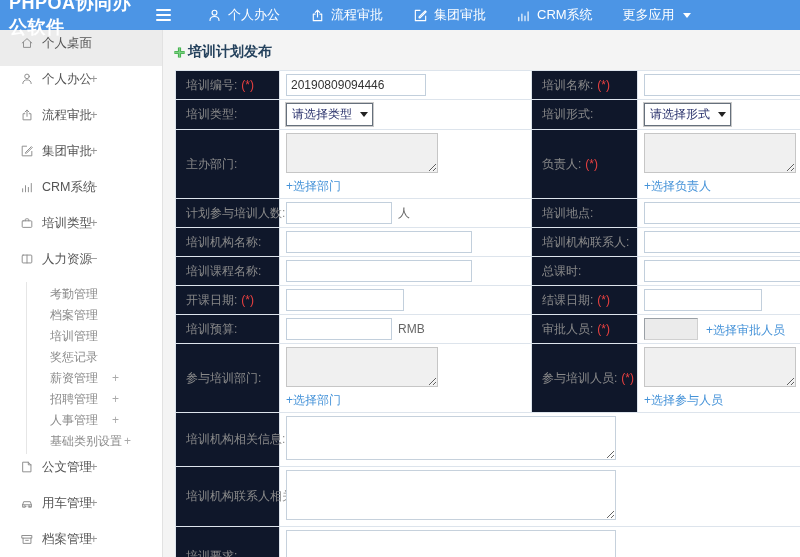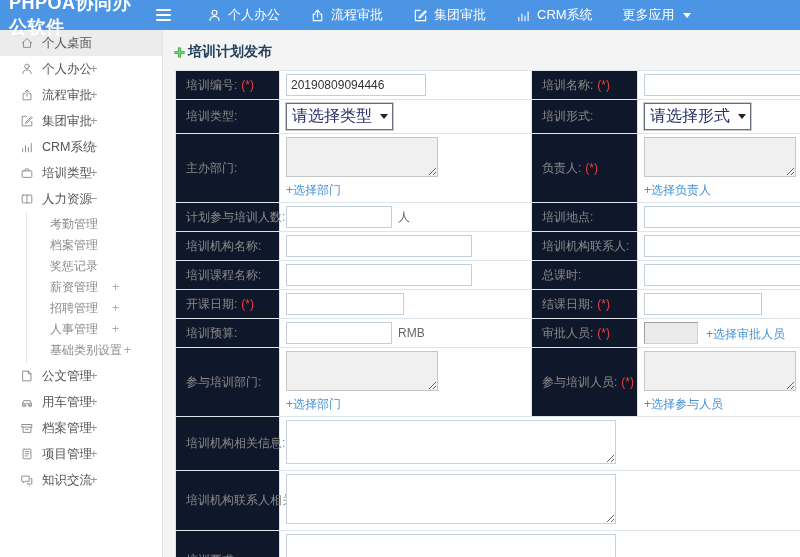--- a/index.html
+++ b/index.html
@@ -19,21 +19,21 @@
   .hamburger span { display:block; width:15px; height:2px; background:#fff; border-radius:1px; }
   .topnav { display:flex; align-items:center; }
   .topnav-item { display:flex; align-items:center; gap:6px; padding:0 15px; height:30px; font-size:13px; cursor:pointer; white-space:nowrap; }
   .topnav-item svg { display:block; }
   .caret-down { width:0; height:0; border-left:4px solid transparent; border-right:4px solid transparent; border-top:5px solid #fff; margin-left:2px; }
   
   .sidebar {
     position:absolute; top:30px; left:0; width:163px; bottom:0;
     background:#fff; border-right:1px solid #e2e2e2; z-index:10;
   }
-  .side-item { position:relative; height:26px; line-height:26px; color:#555; cursor:pointer; font-size:12.5px; }
+  .side-item { position:relative; height:36px; line-height:26px; color:#555; cursor:pointer; font-size:12.5px; }
   .side-item.active { background:#ececec; }
   .side-item .s-icon { position:absolute; left:20px; top:6px; width:14px; height:14px; }
   .side-item .s-lbl { position:absolute; left:42px; top:0; }
   .side-item .s-plus { position:absolute; left:90px; top:0; color:#999; font-size:13px; }
   .submenu { position:relative; padding:2px 0; }
   .submenu:before { content:""; position:absolute; left:26px; top:0; bottom:0; width:1px; background:#e6e6e6; }
   .sub-item { position:relative; height:21px; line-height:21px; color:#8a8a8a; cursor:pointer;padding-left:32px; }
   .sub-item .s-lbl { position:absolute; left:50px; top:0; }
   .sub-item .s-plus { position:absolute; left:112px; top:0; color:#aaa; font-size:12px; }
   
@@ -42,21 +42,21 @@
     font-size:14px; font-weight:bold; color:#25425d; }
   .plus-ico { width:13px; height:13px; display:inline-block; }
   table.form { border-collapse:collapse; margin-left:12px; table-layout:fixed; width:1040px; background:#fff; }
   td { border:1px solid #dde4ec; padding:3px 6px; vertical-align:middle; }
   td.lbl { color:#8a8a8a; background:#0f172a; padding-left:10px; white-space:nowrap; }
   td.val { background:#fff; white-space:nowrap; }
   .req { color:#e84040; margin-left:4px; }
   input.txt { height:22px; border:1px solid #c2cfdc; padding:0 4px; font-size:12px; background:#fff; color:#333; }
   .w138{width:140px} .w106{width:106px} .w184{width:186px} .w118{width:118px} .w200{width:205px}
   .sel { display:inline-flex; align-items:center; gap:8px; border:1px solid #66707c; outline:1px solid #c9c9c9;
-    background:#fff; padding:2px 4px 2px 5px; color:#28306b; cursor:pointer; font-size:16px; }
+    background:#fff; padding:2px 4px 2px 5px; color:#28306b; cursor:pointer; font-size:12px; }
   .sel .sel-caret { width:0; height:0; border-left:4px solid transparent; border-right:4px solid transparent; border-top:5px solid #222; }
   textarea { font-family:inherit; font-size:12px; resize:both; }
   .ta-gray { width:152px; height:40px; background:#f0f0f0; border:1px solid #c6c6c6; }
   .ta-big { width:330px; height:44px; background:#fff; border:1px solid #c6d1dc; }
   .h50 { height:50px; }
   .inp-gray { width:54px; height:22px; background:#ebebeb; border:1px solid #9aa0a6; border-right-color:#d0d0d0; border-bottom-color:#d0d0d0; }
   a.lnk { color:#4492d8; text-decoration:none; cursor:pointer; }
   .lnk-line { display:block; margin-top:2px; white-space:nowrap; }
   .unit { margin-left:6px; color:#666; }
   .after-inline { margin-left:8px; white-space:nowrap; }
@@ -172,20 +172,23 @@
   </div>
 
   <div class="submenu">
     <div class="sub-item">
         <span class="s-lbl">考勤管理</span>
       </div>
     <div class="sub-item">
         <span class="s-lbl">档案管理</span>
       </div>
     <div class="sub-item">
+        <span class="s-lbl">培训管理</span>
+      </div>
+    <div class="sub-item">
         <span class="s-lbl">奖惩记录</span>
       </div>
     <div class="sub-item">
         <span class="s-lbl">薪资管理</span>
         <span class="s-plus">+</span>
       </div>
     <div class="sub-item">
         <span class="s-lbl">招聘管理</span>
         <span class="s-plus">+</span>
       </div>

